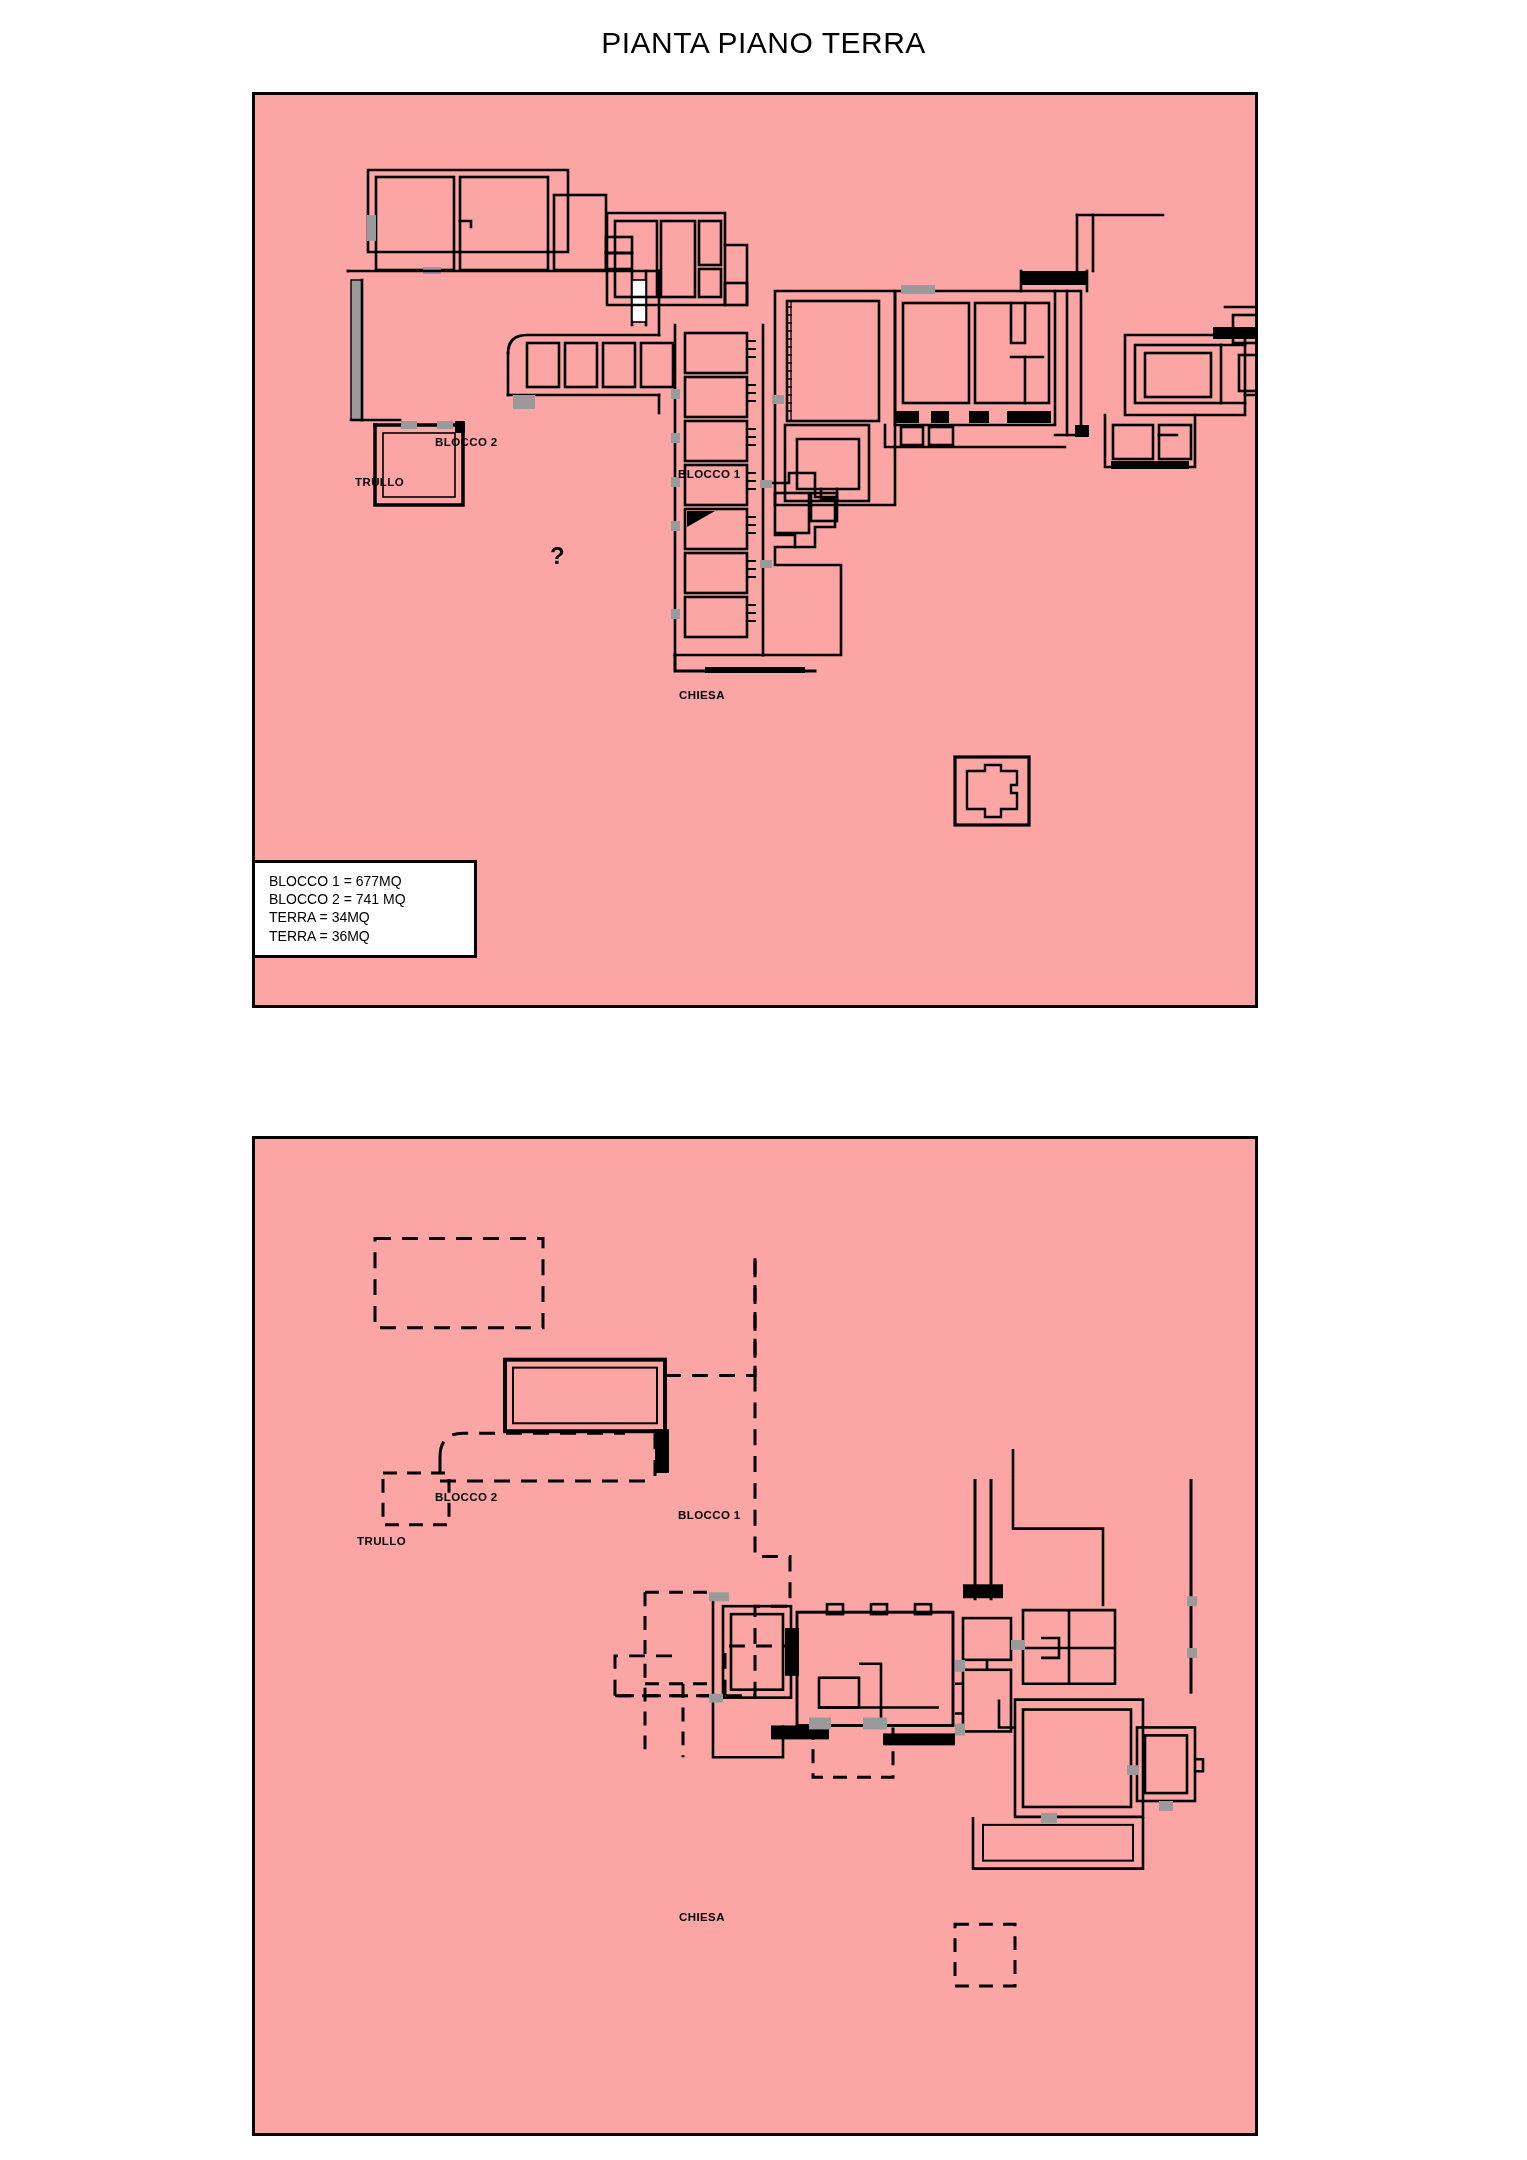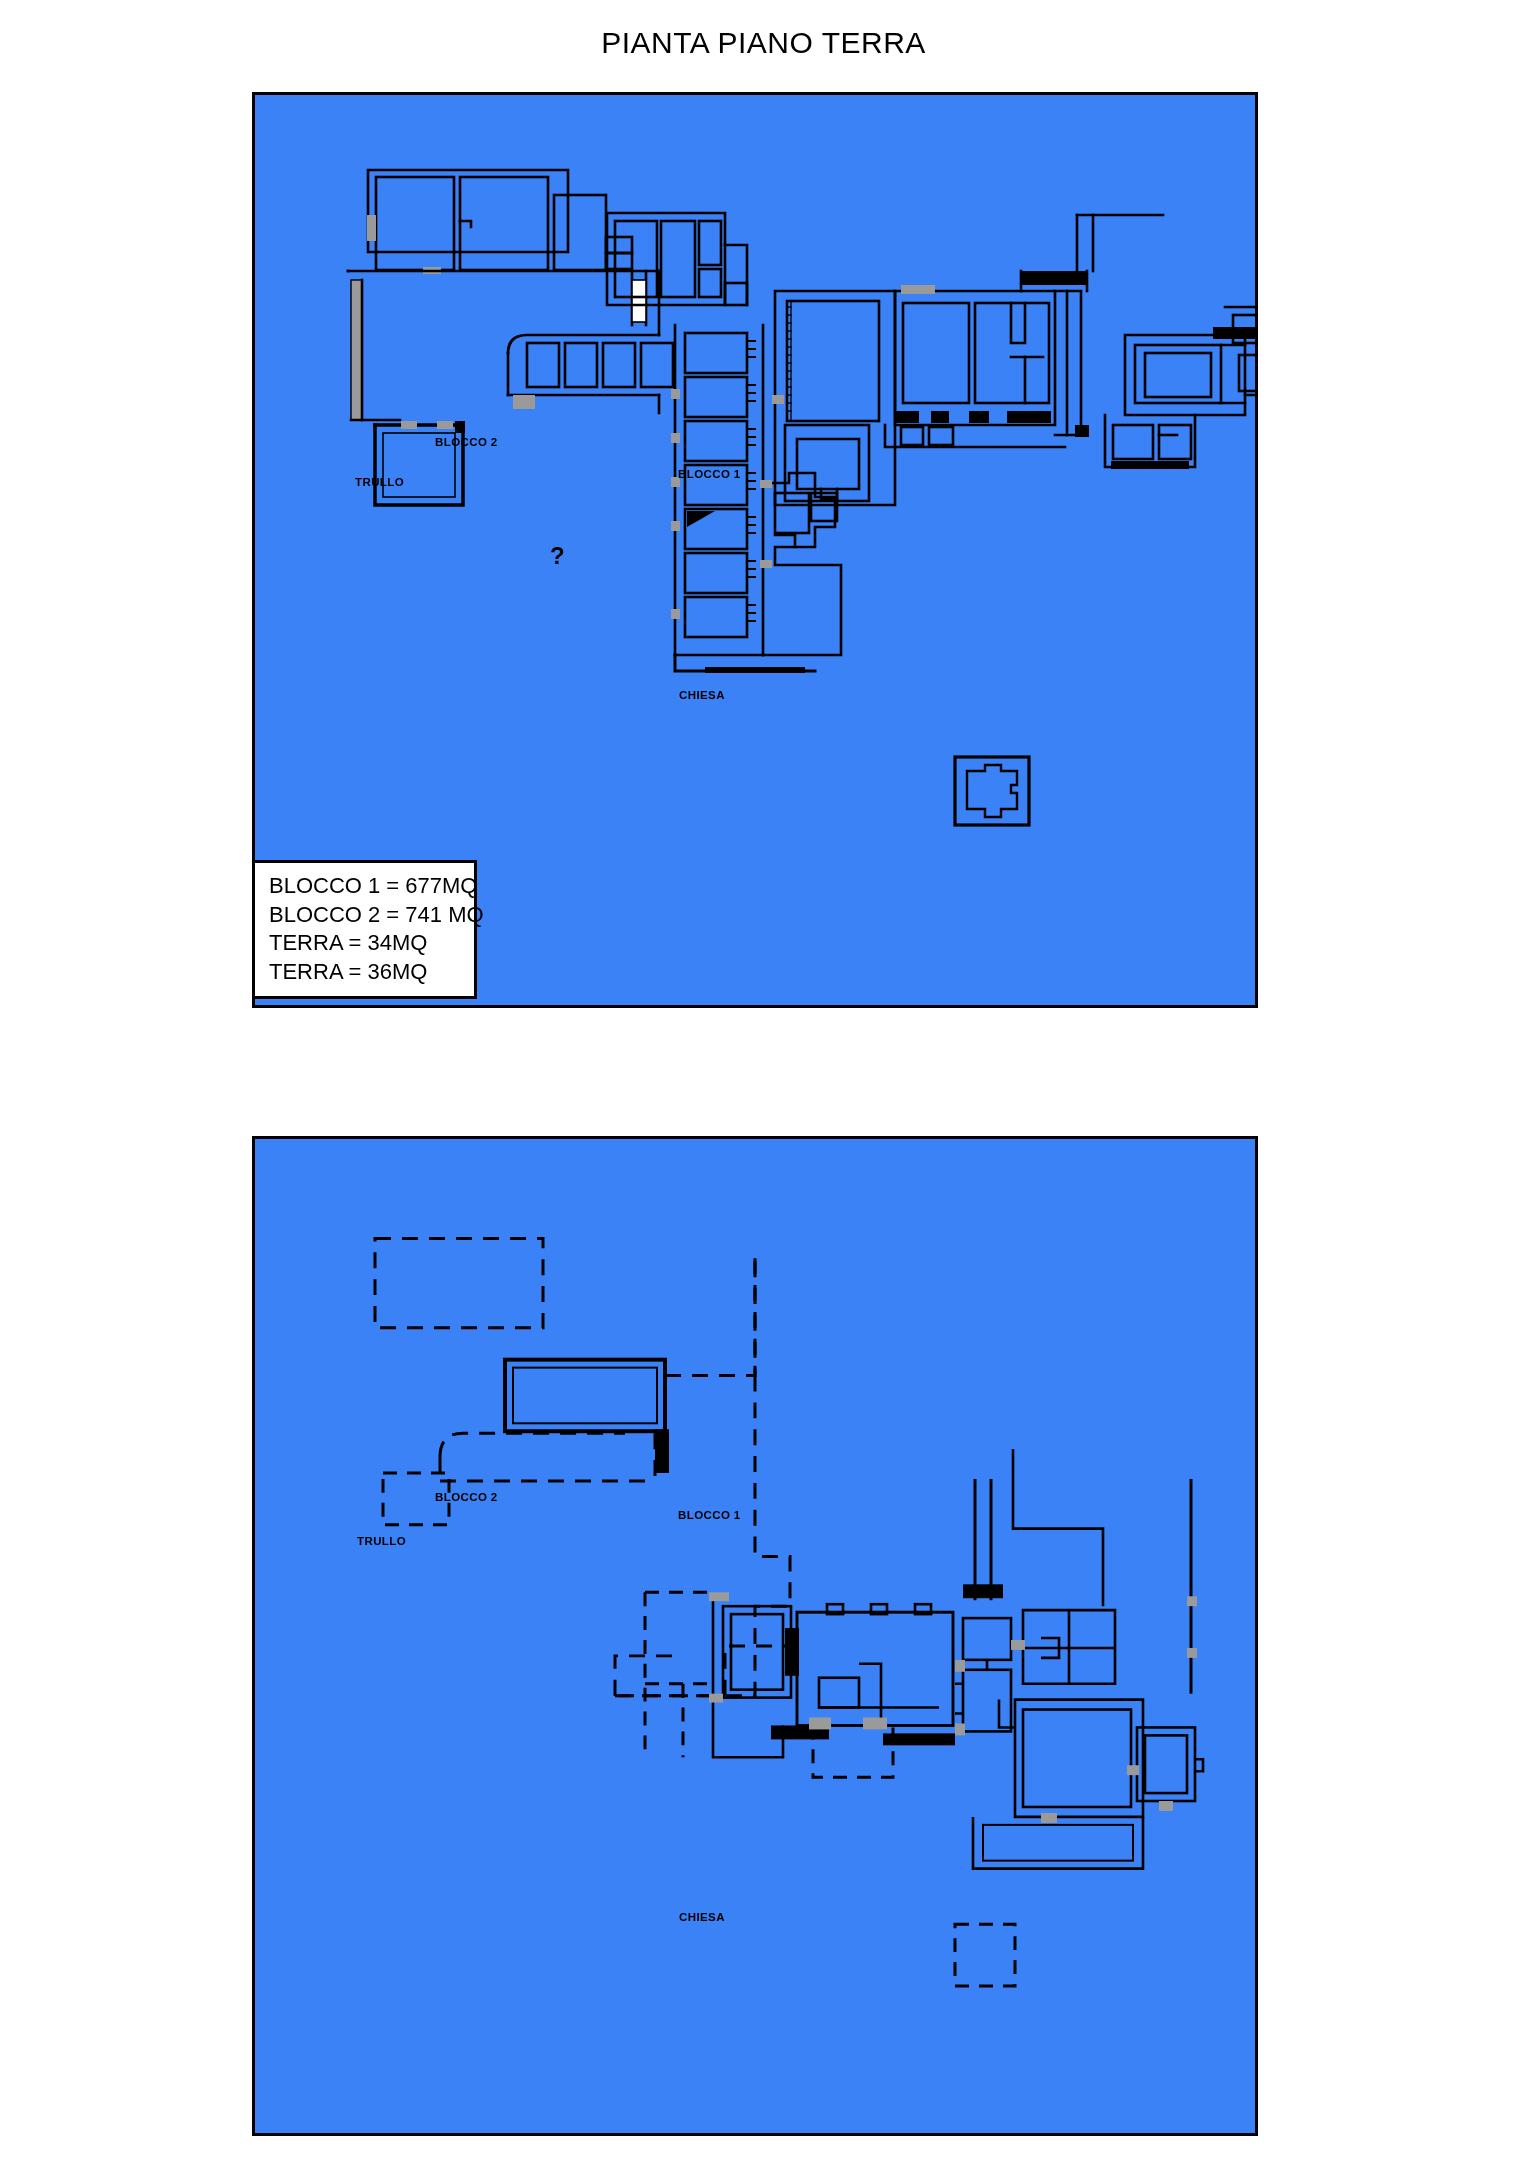--- a/index.html
+++ b/index.html
@@ -33,36 +33,36 @@
     padding: 0;
   }
   #plan-ground .plan-title { padding-top: 26px; }
   #plan-first  .plan-title { padding-top: 28px; }
 
   .frame {
     position: absolute;
     left: 252px;
     width: 1006px;
     border: 3px solid #000;
-    background: #3b82f6;
+    background: #fca5a5;
   }
   #frame-ground { top: 92px;  height: 916px; }
   #frame-first  { top: 76px;  height: 1000px; }
 
   .canvas { position: absolute; inset: 0; }
   .canvas svg { display: block; width: 100%; height: 100%; }
 
   
   .legend {
     position: absolute;
     border: 3px solid #000;
     background: #fff;
     padding: 9px 0 10px 14px;
     line-height: 1.30;
-    font-size: 22px;
+    font-size: 14px;
     font-family: "Liberation Sans", sans-serif;
     white-space: nowrap;
   }
   #legend-ground { left: 252px; top: 860px;  width: 225px; }
   .legend-line { display: block; }
 
   
   .plan-label {
     position: absolute;
     font-size: 11.5px;

